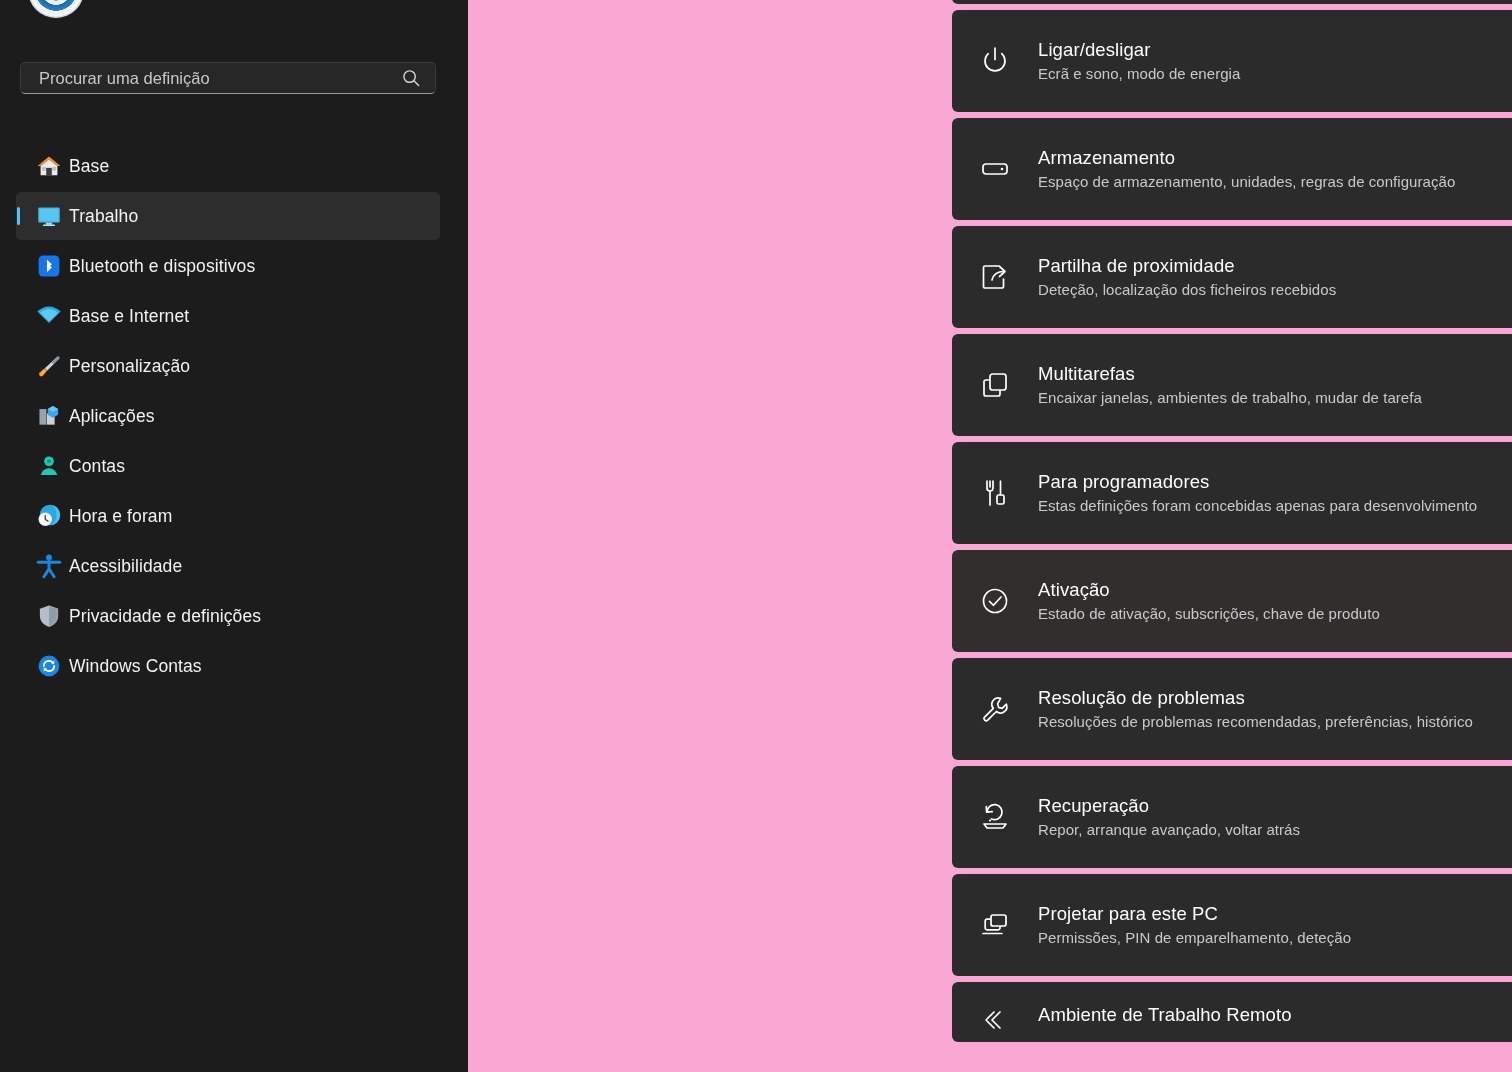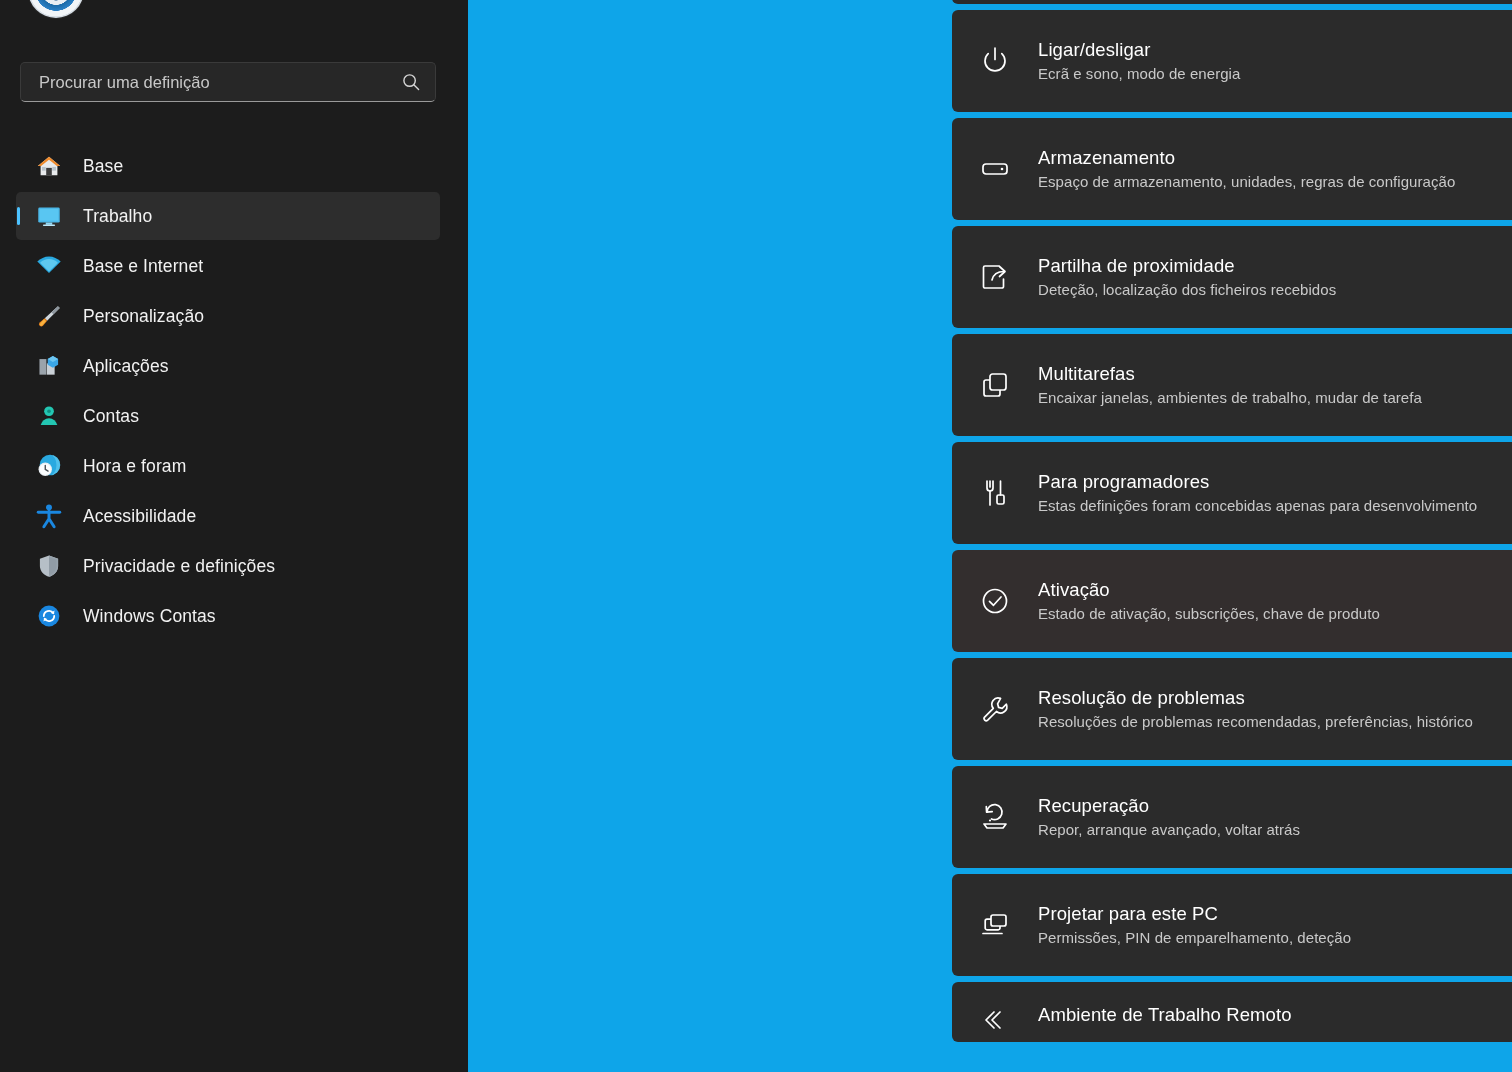--- a/index.html
+++ b/index.html
@@ -51,21 +51,21 @@
         #d8dfe6 67%, #c8d2db 100%);
     box-shadow: 0 0 0 1px rgba(255,255,255,0.05);
   }
 
   
   .search-wrap {
     position: absolute;
     top: 62px;
     left: 20px;
     width: 416px;
-    height: 40px;
+    height: 32px;
   }
   .search-box {
     width: 100%;
     height: 100%;
     background: #272727;
     border: 1px solid #3a3a3a;
     border-bottom: 1px solid #9a9a9a;
     border-radius: 5px;
     display: flex;
     align-items: center;
@@ -93,21 +93,21 @@
     flex-direction: column;
     gap: 2px;
   }
   .nav-item {
     position: relative;
     display: flex;
     align-items: center;
     height: 48px;
     border-radius: 5px;
     padding-left: 18px;
-    gap: 19px;
+    gap: 5px;
     cursor: default;
   }
   .nav-item.selected { background: #2D2D2D; }
   .nav-item.selected::before {
     content: "";
     position: absolute;
     left: 1px;
     top: 50%;
     transform: translateY(-50%);
     width: 3px;
@@ -124,21 +124,21 @@
     font-size: 17.5px;
     color: #f2f2f2;
     letter-spacing: .1px;
     white-space: nowrap;
   }
 
   
   .main {
     flex: 1;
     height: 100%;
-    background: #0ea5e9;
+    background: #f9a8d4;
     position: relative;
     overflow: hidden;
     padding: 0 30px 0 16px;
   }
   .cards {
     position: absolute;
     left: 484px;
     top: -18px;
     width: 1002px;
     display: flex;
@@ -231,20 +231,30 @@
           <svg viewBox="0 0 30 30" width="28" height="28">
             <rect x="3.5" y="6" width="23" height="16" rx="1.5" fill="#4bb7e8"></rect>
             <rect x="5" y="7.5" width="20" height="12.5" fill="#59c6f2"></rect>
             <rect x="11.5" y="22" width="7" height="2.4" fill="#8fd8f5"></rect>
             <rect x="8.5" y="24" width="13" height="1.6" rx=".8" fill="#b9e6f8"></rect>
           </svg>
         </span>
         <span class="nav-label">Trabalho</span>
       </div>
 
+      <div class="nav-item">
+        <span class="nav-ico">
+          <svg viewBox="0 0 30 30" width="26" height="26">
+            <rect x="3" y="3" width="24" height="24" rx="5" fill="#1976e8"></rect>
+            <path d="M13 8 L19 13 L13 19 L13 8 M13 19 L19 24 L13 29" fill="none"></path>
+            <path d="M12.6 7.5 L18.6 13 L12.6 18.5 L12.6 7.5 Z M12.6 11.5 L18.6 17 L12.6 22.5 Z" fill="#ffffff" transform="translate(0,0) scale(0.95) translate(0.7,0.6)"></path>
+          </svg>
+        </span>
+        <span class="nav-label">Bluetooth e dispositivos</span>
+      </div>
 
       <div class="nav-item">
         <span class="nav-ico">
           <svg viewBox="0 0 30 30" width="28" height="28">
             <path d="M15 22.5 L2.5 10.2 A17.5 17.5 0 0 1 27.5 10.2 Z" fill="#2aa9e0"></path>
             <path d="M15 21 L5.5 11.5 A13.2 13.2 0 0 1 24.5 11.5 Z" fill="#5ec8ef"></path>
           </svg>
         </span>
         <span class="nav-label">Base e Internet</span>
       </div>

